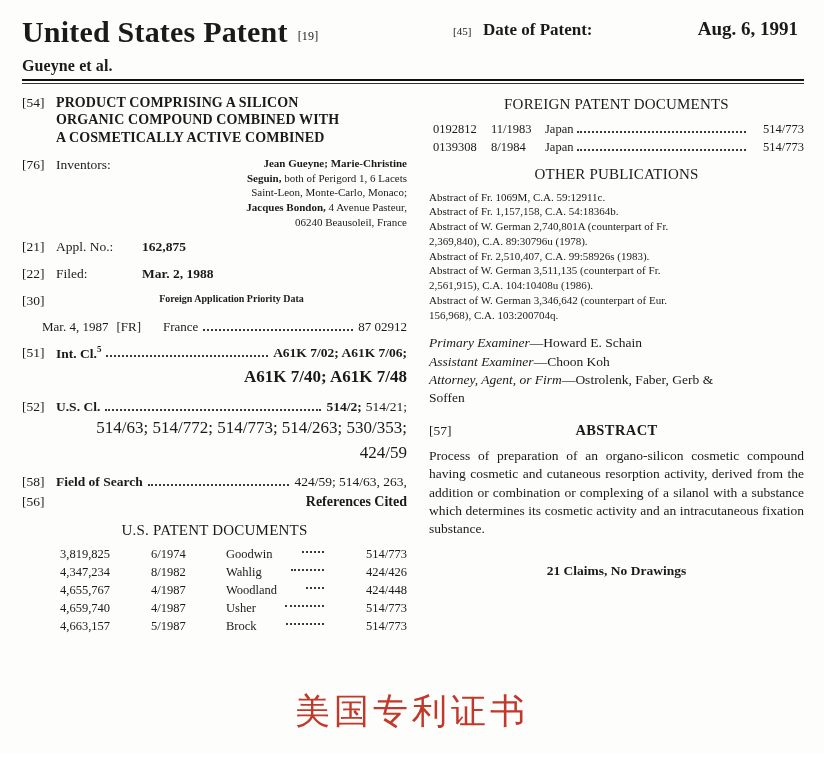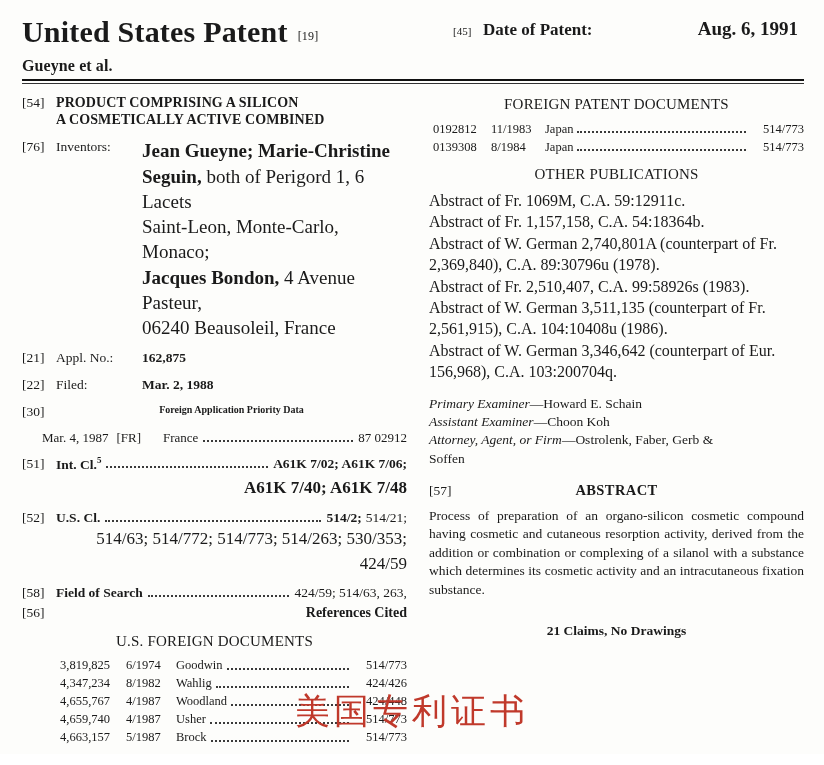--- a/index.html
+++ b/index.html
@@ -118,22 +118,23 @@
     letter-spacing: 0.1px;
   }
 
   .inv-label {
     width: 86px;
     flex: none;
     font-size: 13.5px;
   }
   .inv-body {
     flex: 1;
-    font-size: 19px;
+    font-size: 11px;
     line-height: 1.33;
+    text-align: right;
   }
   .inv-body b { font-weight: bold; }
 
   .field-label {
     width: 86px;
     flex: none;
   }
   .field-value { font-weight: bold; }
 
   .centered-head {
@@ -189,23 +190,24 @@
   }
   .ref-head-sub {
     text-align: center;
     font-size: 15px;
     margin-bottom: 6px;
     letter-spacing: 0.2px;
   }
   .ref-table { font-size: 12.5px; line-height: 1.45; }
   .ref-row {
     display: flex;
-    align-items: flex-end;
+    align-items: center;
     white-space: nowrap;
     padding-left: 38px;
+    gap: 25px;
   }
   .ref-num  { width: 66px; flex: none; }
   .ref-date { width: 50px; flex: none; }
   .ref-name { flex: none; }
   .ref-class { flex: none; width: 54px; text-align: right; }
 
   
   .fgn-row {
     display: flex;
     align-items: baseline;
@@ -219,21 +221,21 @@
   .fgn-country { flex: none; }
   .fgn-class { flex: none; width: 54px; text-align: right; }
 
   .section-head {
     text-align: center;
     font-size: 15px;
     letter-spacing: 0.2px;
     margin: 10px 0 7px 0;
   }
   .pub-list {
-    font-size: 16px;
+    font-size: 11px;
     line-height: 1.34;
   }
   .pub-list div { margin-bottom: 0; }
 
   .examiners {
     font-size: 13.5px;
     line-height: 1.36;
     margin-top: 12px;
   }
   .examiners i { font-style: italic; }
@@ -303,20 +305,21 @@
   <div class="rule-double"></div>
 
   <div class="columns">
 
     <div class="col-left">
 
       <div class="inid">
         <span class="code">[54]</span>
         <span class="body title-54">
           <div>PRODUCT COMPRISING A SILICON</div>
+          <div>ORGANIC COMPOUND COMBINED WITH</div>
           <div>A COSMETICALLY ACTIVE COMBINED</div>
         </span>
       </div>
 
       <div class="inid">
         <span class="code">[76]</span>
         <span class="inv-label">Inventors:</span>
         <span class="inv-body">
           <div><b>Jean Gueyne; Marie-Christine</b></div>
           <div><b>Seguin,</b> <span>both of Perigord 1, 6 Lacets</span></div>
@@ -385,21 +388,21 @@
             <span class="leader"></span>
             <span>424/59; 514/63, 263,</span>
           </span>
         </span>
       </div>
 
       <div class="inid" style="margin-bottom:4px">
         <span class="code">[56]</span>
         <span class="body ref-head-main">References Cited</span>
       </div>
-      <div class="ref-head-sub">U.S. FOREIGN DOCUMENTS</div>
+      <div class="ref-head-sub">U.S. PATENT DOCUMENTS</div>
 
       <div class="ref-table">
         <div class="ref-row">
           <span class="ref-num">3,819,825</span>
           <span class="ref-date">6/1974</span>
           <span class="ref-name">Goodwin</span>
           <span class="leader-sm"></span>
           <span class="ref-class">514/773</span>
         </div>
         <div class="ref-row">

